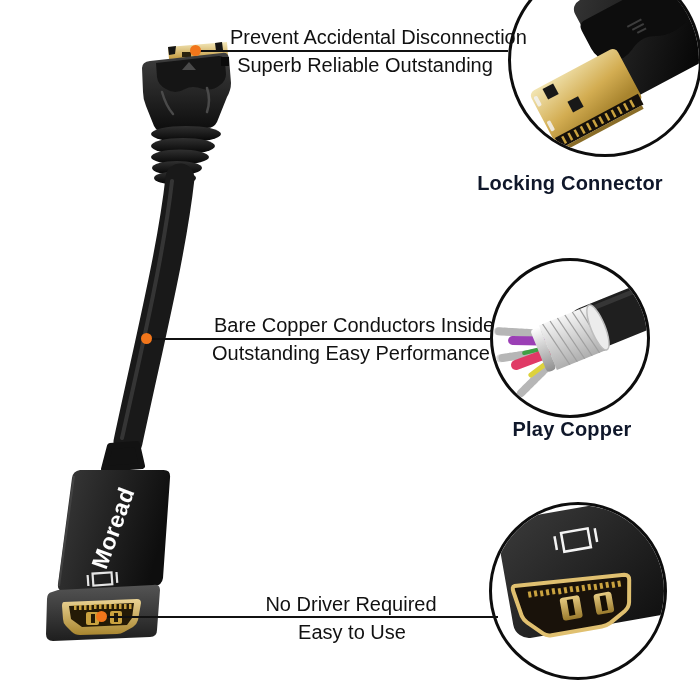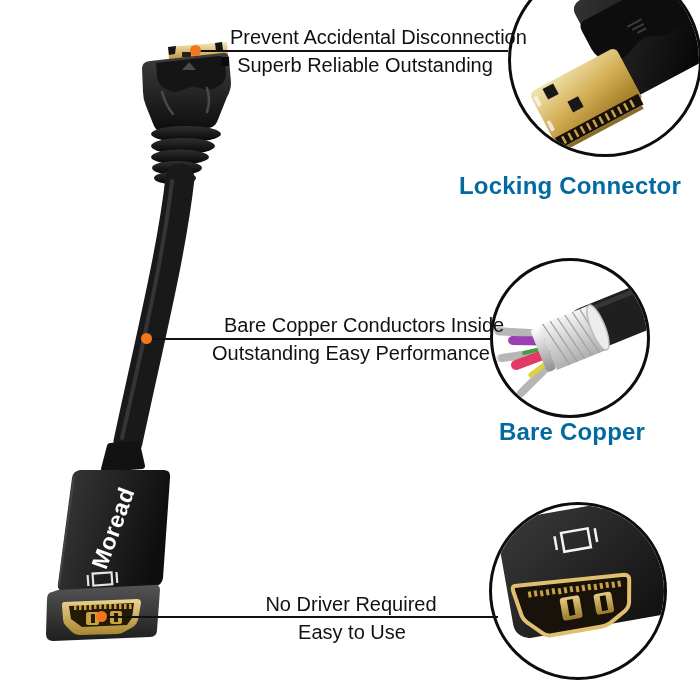--- a/index.html
+++ b/index.html
@@ -15,22 +15,22 @@
   .ann-line{position:absolute;height:2px;background:var(--line,#111);}
   .dot{
     position:absolute;width:11px;height:11px;border-radius:50%;
     background:var(--accent,#f2761b);
   }
   .callout-circle{
     position:absolute;border-radius:50%;border:3px solid #0d0d0d;
     box-sizing:border-box;background:#fff;overflow:hidden;
   }
   .callout-label{
-    position:absolute;font-size:24px;font-weight:700;text-align:center;
-    color:#0369a1;white-space:nowrap;letter-spacing:0.2px;
+    position:absolute;font-size:20px;font-weight:700;text-align:center;
+    color:#0f172a;white-space:nowrap;letter-spacing:0.2px;
   }
   .brand{
     position:absolute;left:69px;top:514px;width:88px;height:28px;
     transform:rotate(-70deg);transform-origin:center;
     color:#fff;font-size:23px;font-weight:600;text-align:center;
     letter-spacing:0.5px;line-height:28px;
   }
   svg{display:block;}
 </style>
 </head>
@@ -217,21 +217,21 @@
           <line x1="-6" y1="-24" x2="4" y2="24"></line>
             <line x1="2" y1="-24" x2="12" y2="24"></line>
           <line x1="10" y1="-24" x2="20" y2="24"></line>
             <line x1="18" y1="-24" x2="26" y2="24"></line>
         </g>
         <ellipse cx="28" cy="0" rx="7" ry="24" fill="#ececec" stroke="#bdbdbd" stroke-width="1.5"></ellipse>
         <rect x="-36" y="-23" width="10" height="46" rx="4" fill="url(#c2foil)"></rect>
       </g>
     </svg>
   </div>
-  <div class="callout-label" style="left:452px;top:418px;width:240px;">Bare Copper</div>
+  <div class="callout-label" style="left:452px;top:418px;width:240px;">Play Copper</div>
 
   <div class="callout-circle" style="left:489px;top:502px;width:178px;height:178px;">
     <svg width="172" height="172" viewBox="-86 -86 172 172">
       <defs>
         <linearGradient id="c3body" x1="0" y1="0" x2="1" y2="1">
           <stop offset="0" stop-color="#3a3a3a"></stop>
             <stop offset="1" stop-color="#0d0d0d"></stop>
         </linearGradient>
         <linearGradient id="c3gold" x1="0" y1="0" x2="0" y2="1">
           <stop offset="0" stop-color="#e6cb82"></stop>
@@ -272,21 +272,21 @@
         <rect x="20" y="11" width="6" height="15" fill="#140e04"></rect>
       </g>
     </svg>
   </div>
 
   <div class="ann-text" style="left:230px;top:27px;width:280px;">Prevent Accidental Disconnection</div>
   <div class="ann-line" style="left:196px;top:50px;width:312px;"></div>
   <div class="ann-text" style="left:230px;top:55px;width:270px;">Superb Reliable Outstanding</div>
   <div class="dot" style="left:190px;top:45px;"></div>
 
-  <div class="ann-text" style="left:224px;top:315px;width:280px;">Bare Copper Conductors Inside</div>
+  <div class="ann-text" style="left:214px;top:315px;width:280px;">Bare Copper Conductors Inside</div>
   <div class="ann-line" style="left:146px;top:338px;width:344px;"></div>
   <div class="ann-text" style="left:211px;top:343px;width:280px;">Outstanding Easy Performance</div>
   <div class="dot" style="left:141px;top:333px;"></div>
 
   <div class="ann-text" style="left:211px;top:594px;width:280px;">No Driver Required</div>
   <div class="ann-line" style="left:102px;top:616px;width:396px;"></div>
   <div class="ann-text" style="left:212px;top:622px;width:280px;">Easy to Use</div>
   <div class="dot" style="left:96px;top:611px;"></div>
 
 </div>

